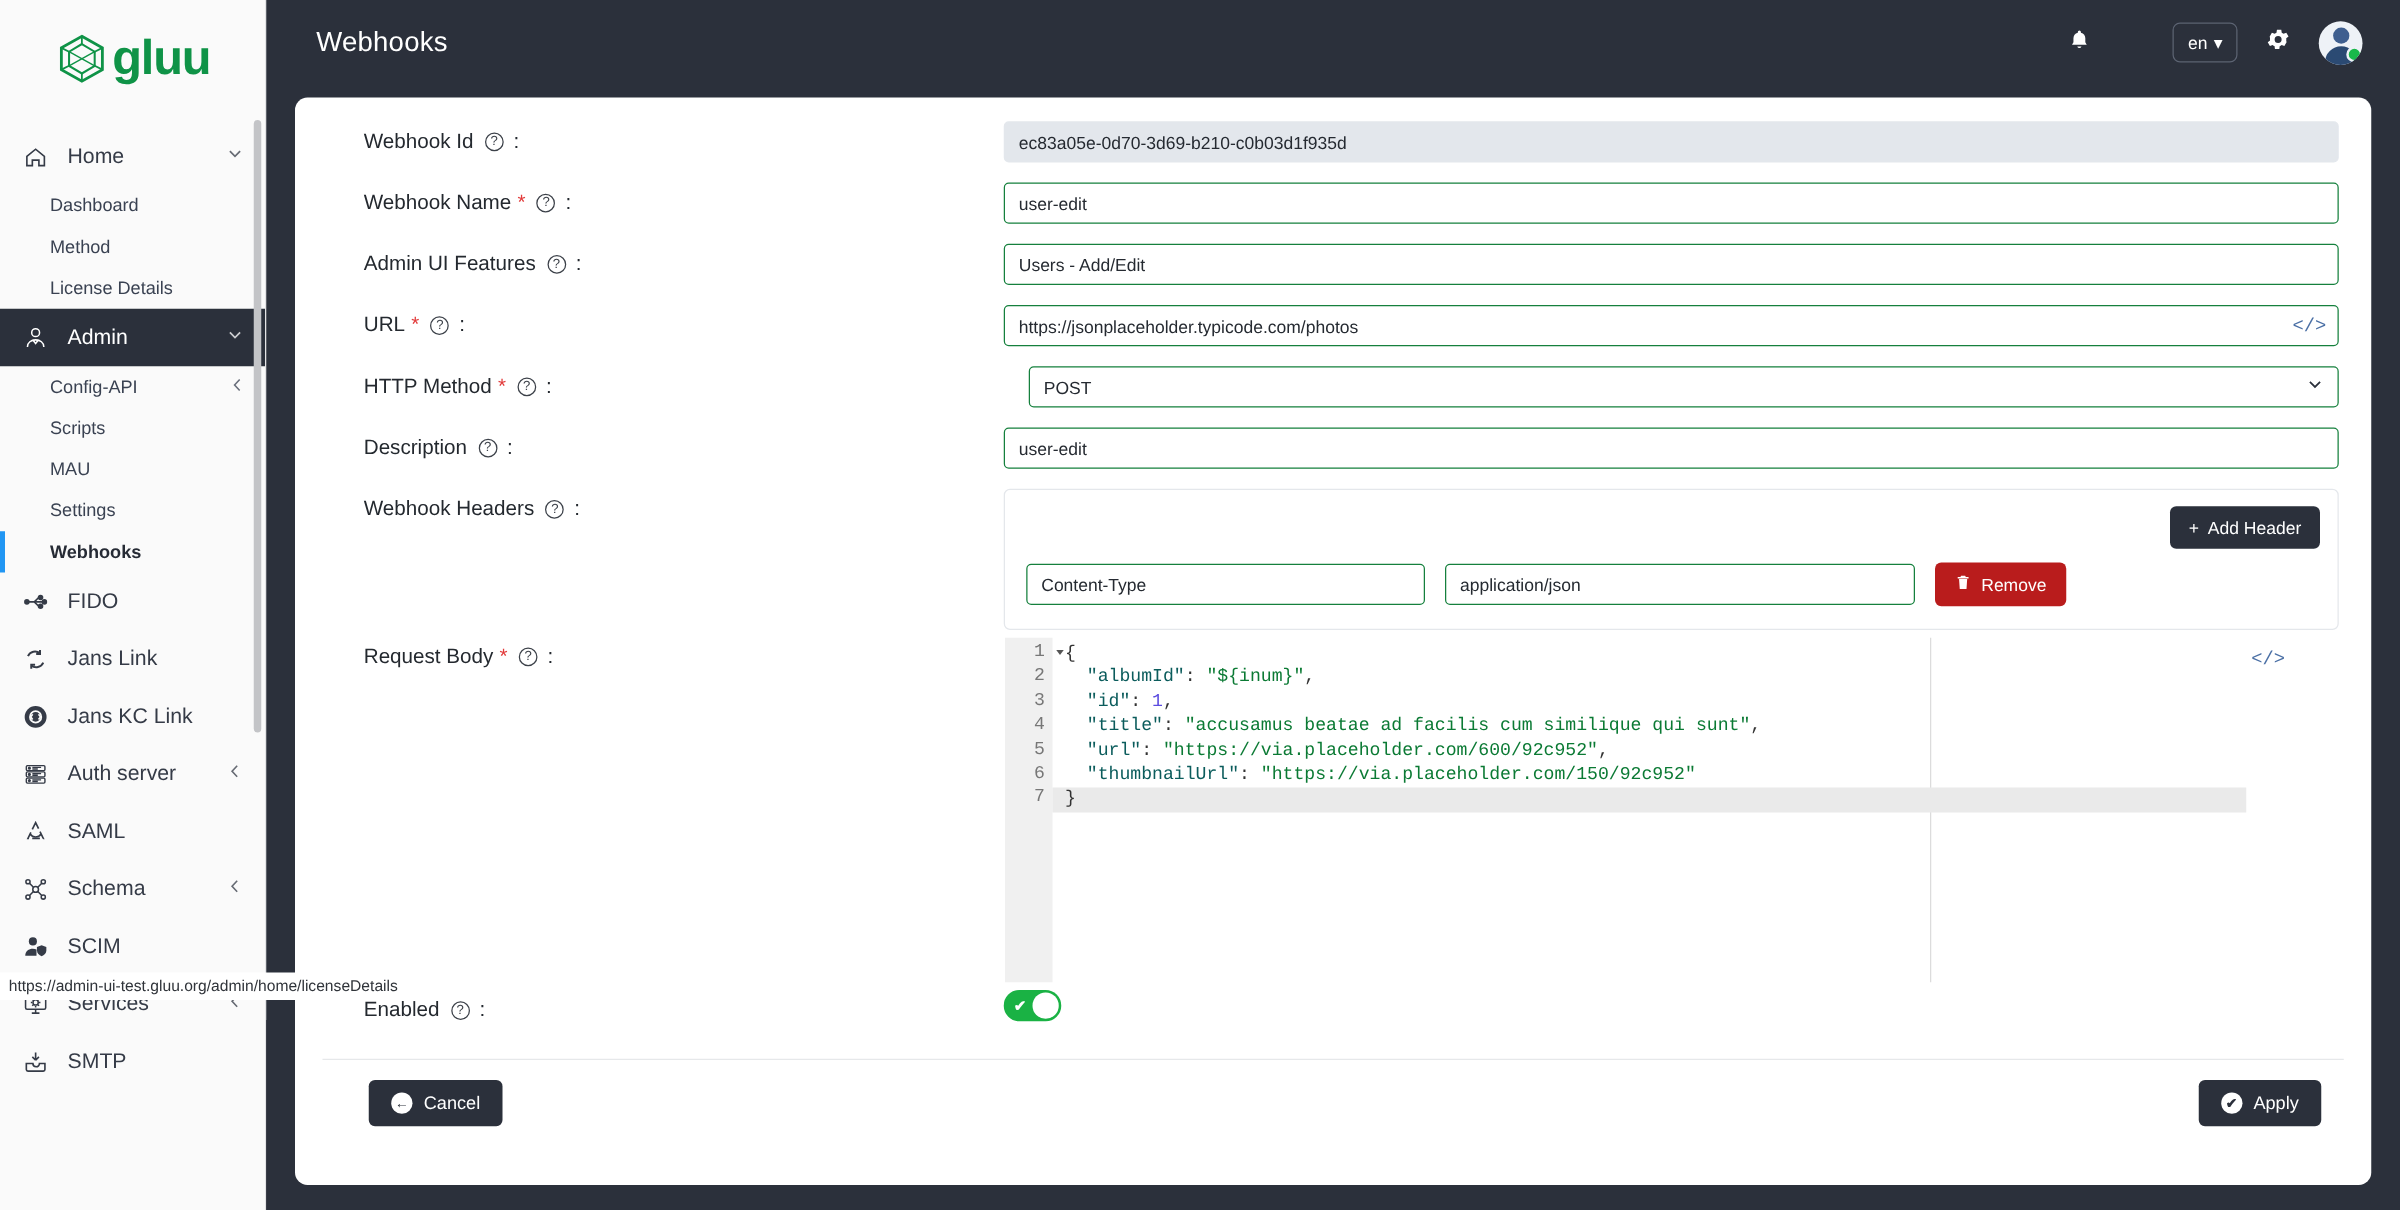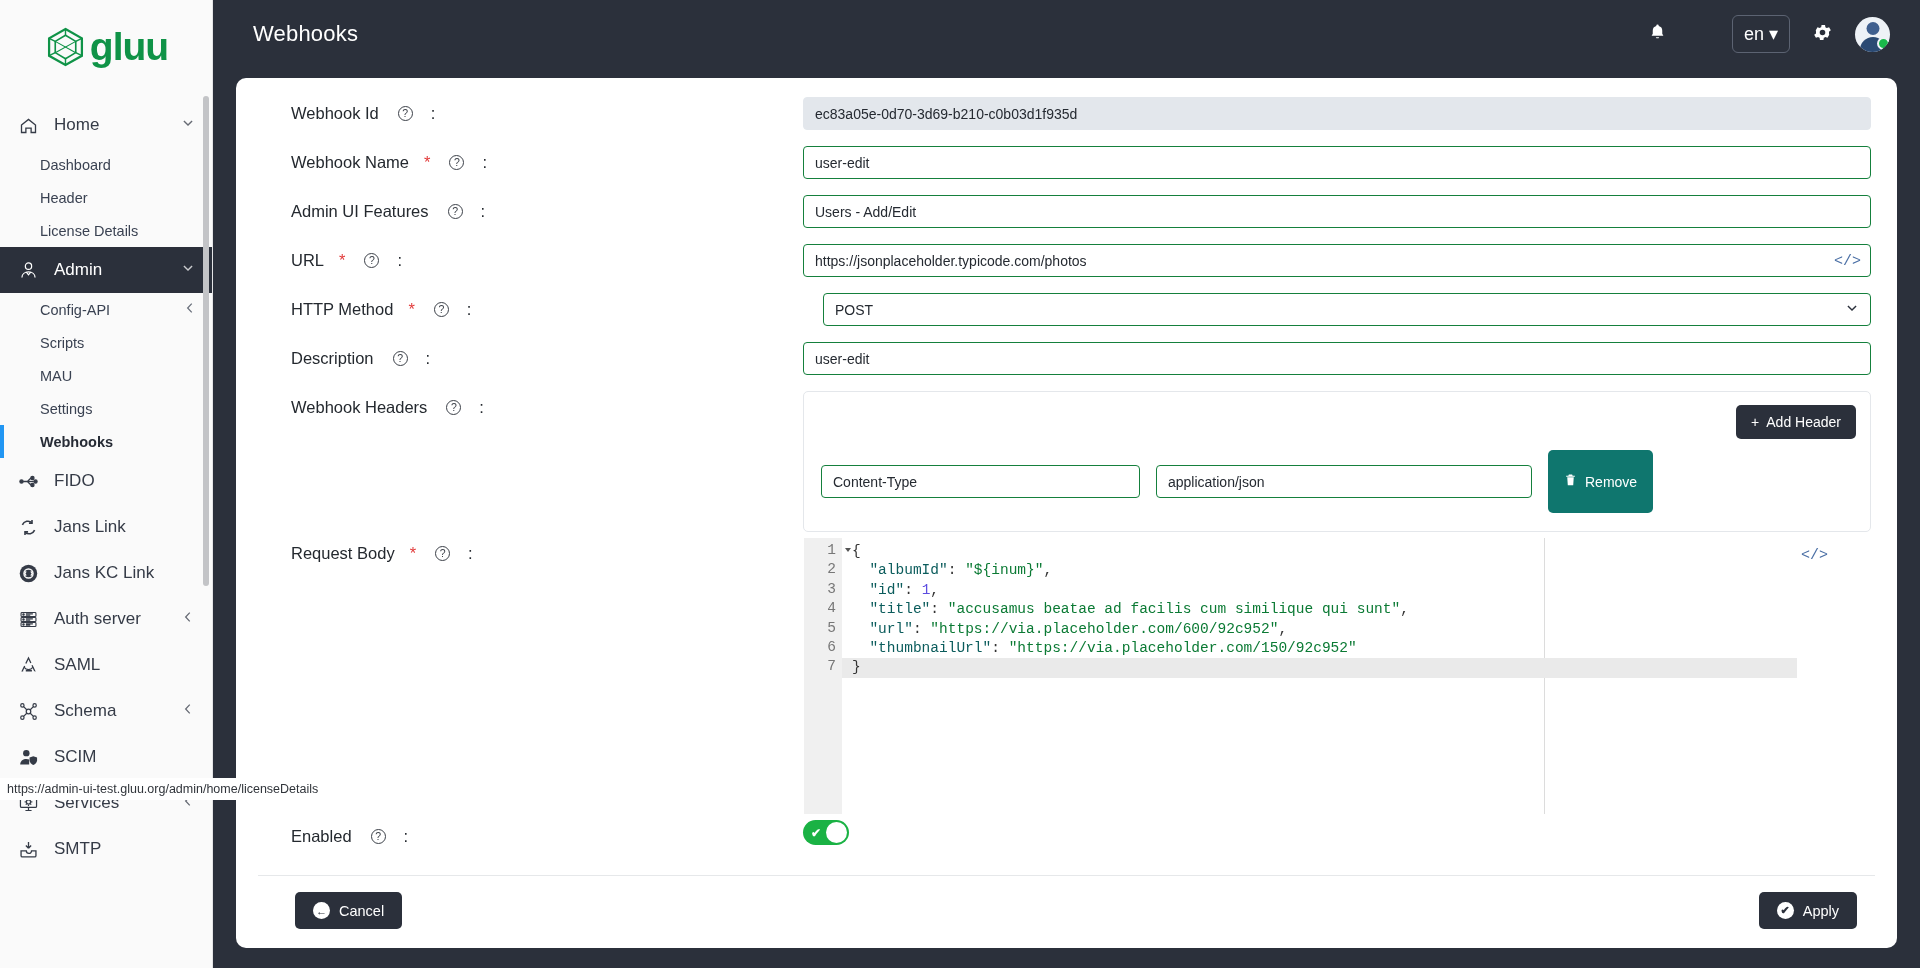--- a/index.html
+++ b/index.html
@@ -53,21 +53,21 @@
   .main { flex: 1; height: 968px; background: #2b303b; position: relative; overflow: hidden; }
   .topbar {
     height: 68px; display: flex; align-items: center;
     padding: 0 30px 0 40px; color: #fff;
   }
   .topbar h1 { font-size: 22px; font-weight: normal; margin: 0; flex: 1; letter-spacing: .2px; }
   .topbar-right { display: flex; align-items: center; gap: 22px; }
   .bell { cursor: pointer; }
   .lang-btn {
     border: 1px solid #5c6372; border-radius: 6px; color: #fff;
-    font-size: 18px; padding: 7px 11px; display: flex; align-items: flex-end; gap: 5px; cursor: pointer; margin-left: 43px;
+    font-size: 14px; padding: 7px 11px; display: flex; align-items: flex-end; gap: 5px; cursor: pointer; margin-left: 43px;
   }
   .gear { cursor: pointer; }
   .avatar {
     width: 35px; height: 35px; border-radius: 50%; background: #eef2f7;
     position: relative; cursor: pointer; overflow: hidden;
     display: flex; align-items: flex-end; justify-content: center;
   }
   .avatar .head { position: absolute; top: 5px; left: 50%; transform: translateX(-50%);
      width: 13px; height: 13px; border-radius: 50%; background: #3f5f8f; }
   .avatar .body { position: absolute; bottom: 0; left: 50%; transform: translateX(-50%);
@@ -80,21 +80,21 @@
   
   .card {
     position: absolute; left: 23px; right: 23px; top: 78px; bottom: 20px;
     background: #fff; border-radius: 10px; overflow: hidden;
   }
   .card-inner { padding: 14px 22px 0 22px; }
 
   .row { display: flex; align-items: flex-start; min-height: 49px; }
   .row-label {
     width: 545px; flex: 0 0 545px; padding-left: 33px; padding-top: 12px;
-    font-size: 16.5px; color: #24292f; display: flex; align-items: center; gap: 15px;
+    font-size: 16.5px; color: #24292f; display: flex; align-items: center; gap: 5px;
   }
   .req { color: #e23b3b; }
   .colon { margin-left: 3px; }
   .help {
     display: inline-flex; width: 15px; height: 15px; border: 1.3px solid #3c4149;
     border-radius: 50%; align-items: center; justify-content: center;
     font-size: 10.5px; color: #3c4149; margin-left: 4px; line-height: 1;
   }
   .row-field { flex: 1; padding-top: 5px; padding-right: 4px; }
 
@@ -118,22 +118,22 @@
   .add-hdr {
     background: #2b303b; color: #fff; border: none; border-radius: 5px;
     font-size: 14px; padding: 9px 15px; display: flex; align-items: center; gap: 7px; cursor: pointer;
     font-family: "Liberation Sans", sans-serif;
   }
   .hdr-row { display: flex; align-items: center; gap: 16px; margin-top: 11px; }
   .hdr-row .inp { width: 100%; }
   .hdr-key { flex: 0 0 319px; }
   .hdr-val { flex: 0 0 376px; }
   .remove-btn {
-    background: #0f766e; color: #fff; border: none; border-radius: 5px;
-    font-size: 14px; padding: 23px 16px; display: flex; align-items: center; gap: 8px; cursor: pointer;
+    background: #b91c1c; color: #fff; border: none; border-radius: 5px;
+    font-size: 14px; padding: 9px 16px; display: flex; align-items: center; gap: 8px; cursor: pointer;
     font-family: "Liberation Sans", sans-serif;
   }
 
   
   .editor-row { display: flex; align-items: flex-start; min-height: 280px; }
   .editor {
     position: relative; border: 1px solid transparent; background: #fff;
     height: 278px; width: 100%; overflow: hidden;
   }
   .ed-gutter {
@@ -224,21 +224,21 @@
           </span>
           <span class="lbl">Home</span>
           <span><svg class="chev" viewBox="0 0 24 24" fill="none" stroke="currentColor" stroke-width="2.4">
               <path d="M5 8.5 12 15.5 19 8.5"></path>
             </svg></span>
         </div>
         <div class="nav-sub">
           <span class="sub-lbl">Dashboard</span>
         </div>
         <div class="nav-sub">
-          <span class="sub-lbl">Header</span>
+          <span class="sub-lbl">Method</span>
         </div>
         <div class="nav-sub">
           <span class="sub-lbl">License Details</span>
         </div>
         <div class="nav-group-header active">
           <span class="ico">
             <svg width="21" height="21" viewBox="0 0 24 24" fill="none" stroke="currentColor" stroke-width="1.4">
               <circle cx="12" cy="7" r="3.6"></circle>
               <path d="M4.5 20c0-4 3.4-6.4 7.5-6.4s7.5 2.4 7.5 6.4"></path>
               <path d="M9.5 13.8 12 17l2.5-3.2"></path>

